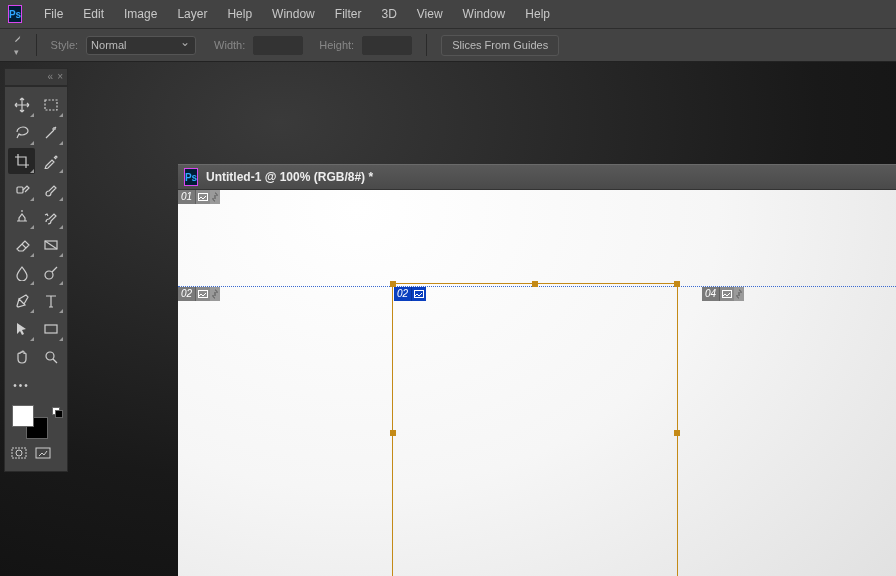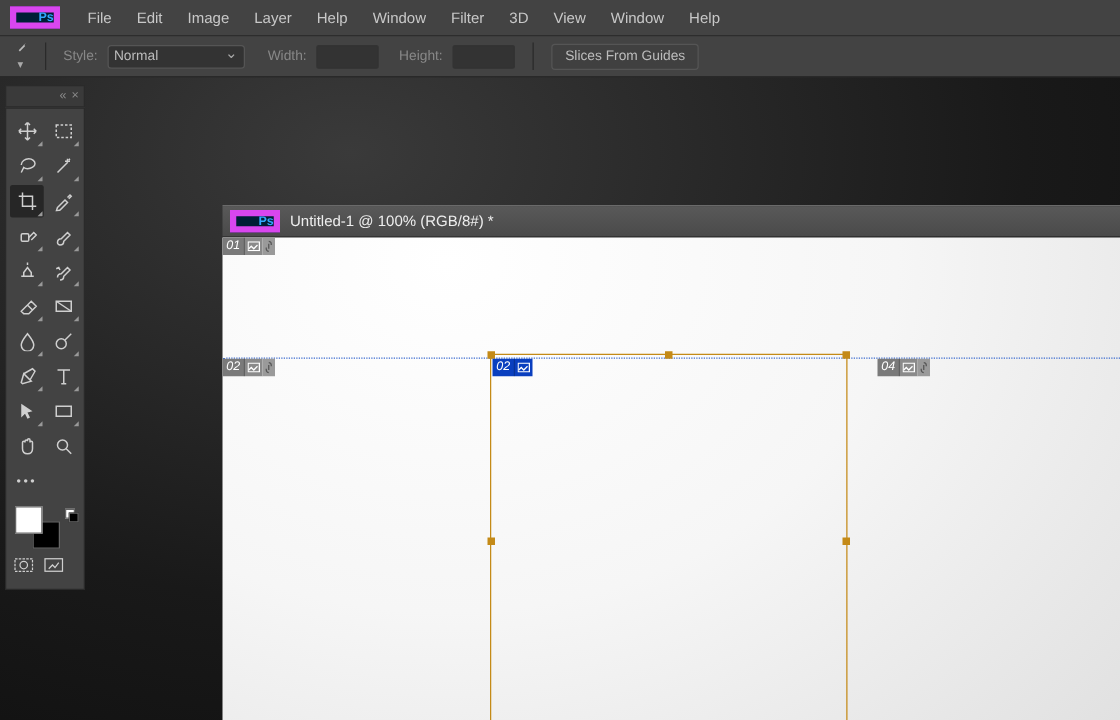--- a/index.html
+++ b/index.html
@@ -1,20 +1,20 @@
 <!DOCTYPE html>
 <html><head>
 <meta charset="utf-8">
 <style>
 * { margin: 0; padding: 0; box-sizing: border-box; font-family: "Segoe UI", Tahoma, sans-serif; }
 body { width: 896px; height: 576px; background: #1a1a1a; overflow: hidden; position: relative; }
 
 
 .menubar { height: 28px; background: #434343; display: flex; align-items: center; padding: 0 8px; color: #c8c8c8; font-size: 12px; }
-.ps-logo { width: 40px; height: 18px; background: #001e36; border: 5px solid #d946ef; display: flex; align-items: center; justify-content: flex-end; margin-right: 12px; }
+.ps-logo { width: 14px; height: 18px; background: #001e36; border: 1px solid #d946ef; display: flex; align-items: center; justify-content: center; margin-right: 12px; }
 .ps-logo span { color: #31a8ff; font-size: 10px; font-weight: bold; }
 .menu-item { padding: 0 10px; cursor: pointer; }
 
 
 .optionsbar { height: 34px; background: #434343; border-top: 1px solid #2d2d2d; border-bottom: 1px solid #222; display: flex; align-items: center; padding: 0 14px; color: #7a7a7a; font-size: 11px; gap: 8px; }
 .tool-indicator { color: #aaa; }
 .opt-label { color: #888; font-size: 11px; }
 .opt-select { background: #333; color: #bcbcbc; border: 1px solid #555; border-radius: 3px; height: 19px; width: 110px; font-size: 11px; padding: 0 4px; appearance: none; position: relative; }
 .select-wrap { position: relative; display: inline-flex; align-items: flex-end; }
 .select-wrap::after { content: "⌄"; position: absolute; right: 6px; top: -1px; color: #aaa; font-size: 12px; pointer-events: none; }
@@ -287,21 +287,21 @@
           </svg></span>
     </div>
   </div>
 </div>
 
 <div class="docwin">
   <div class="doc-titlebar">
     <div class="ps-logo">
         <span>Ps</span>
       </div>
-    <span style="font-weight:400;color:#eee">Untitled-1 @ 100% (RGB/8#) *</span>
+    <span style="font-weight:700;color:#eee">Untitled-1 @ 100% (RGB/8#) *</span>
   </div>
   <div class="canvas">
 
     <div class="slice-badge" style="left:0;top:0">
       <span class="sb-num">01</span>
       <span class="sb-ico">
           <svg viewBox="0 0 10 8">
             <rect x="0.5" y="0.5" width="9" height="7"></rect>
             <path d="M1 6l2-2 2 2 3-3"></path>
           </svg>

